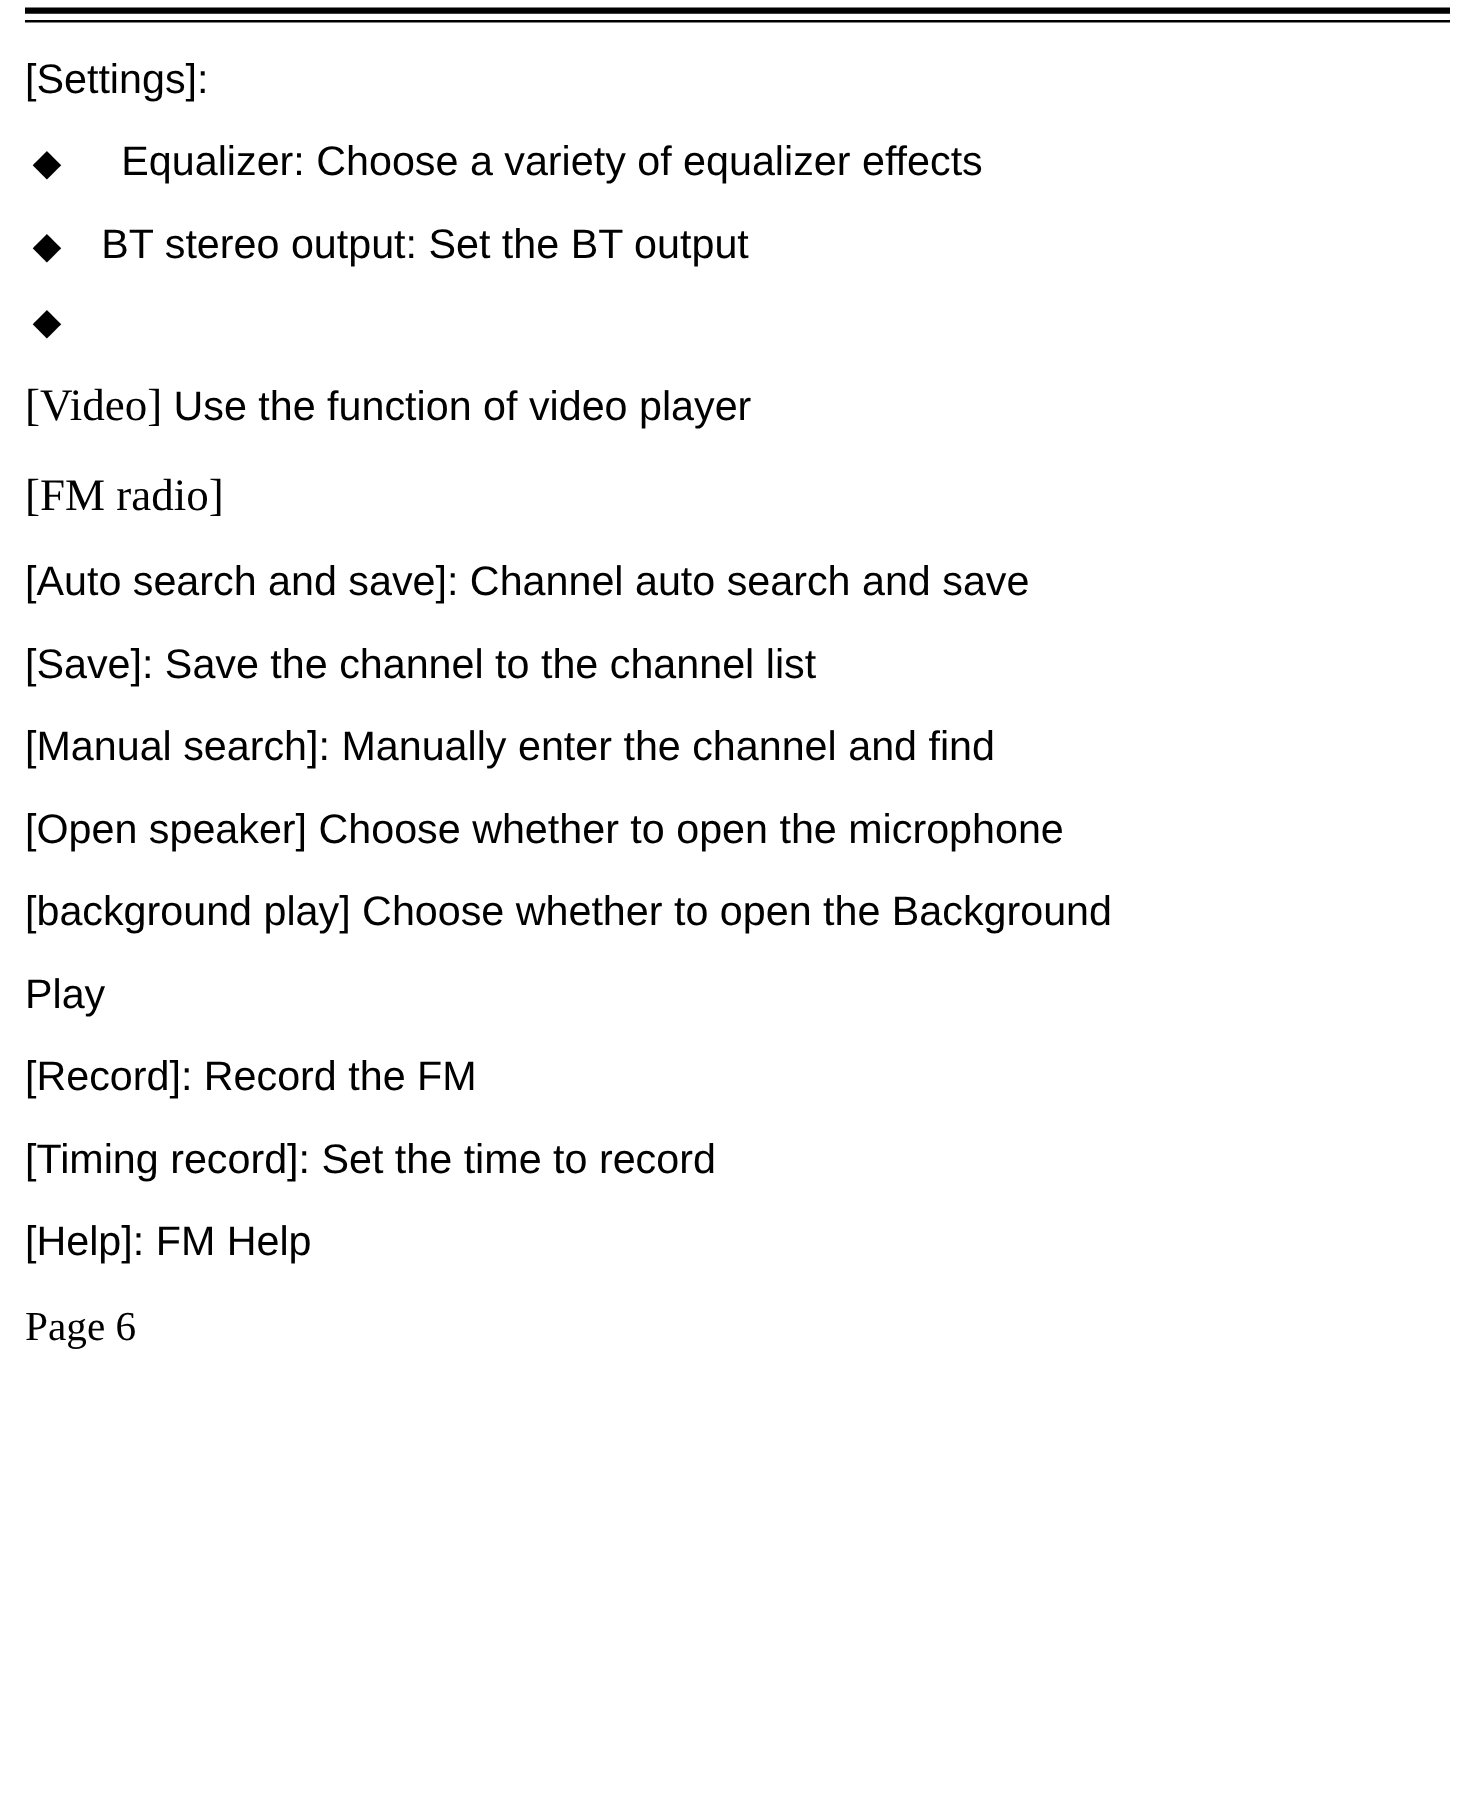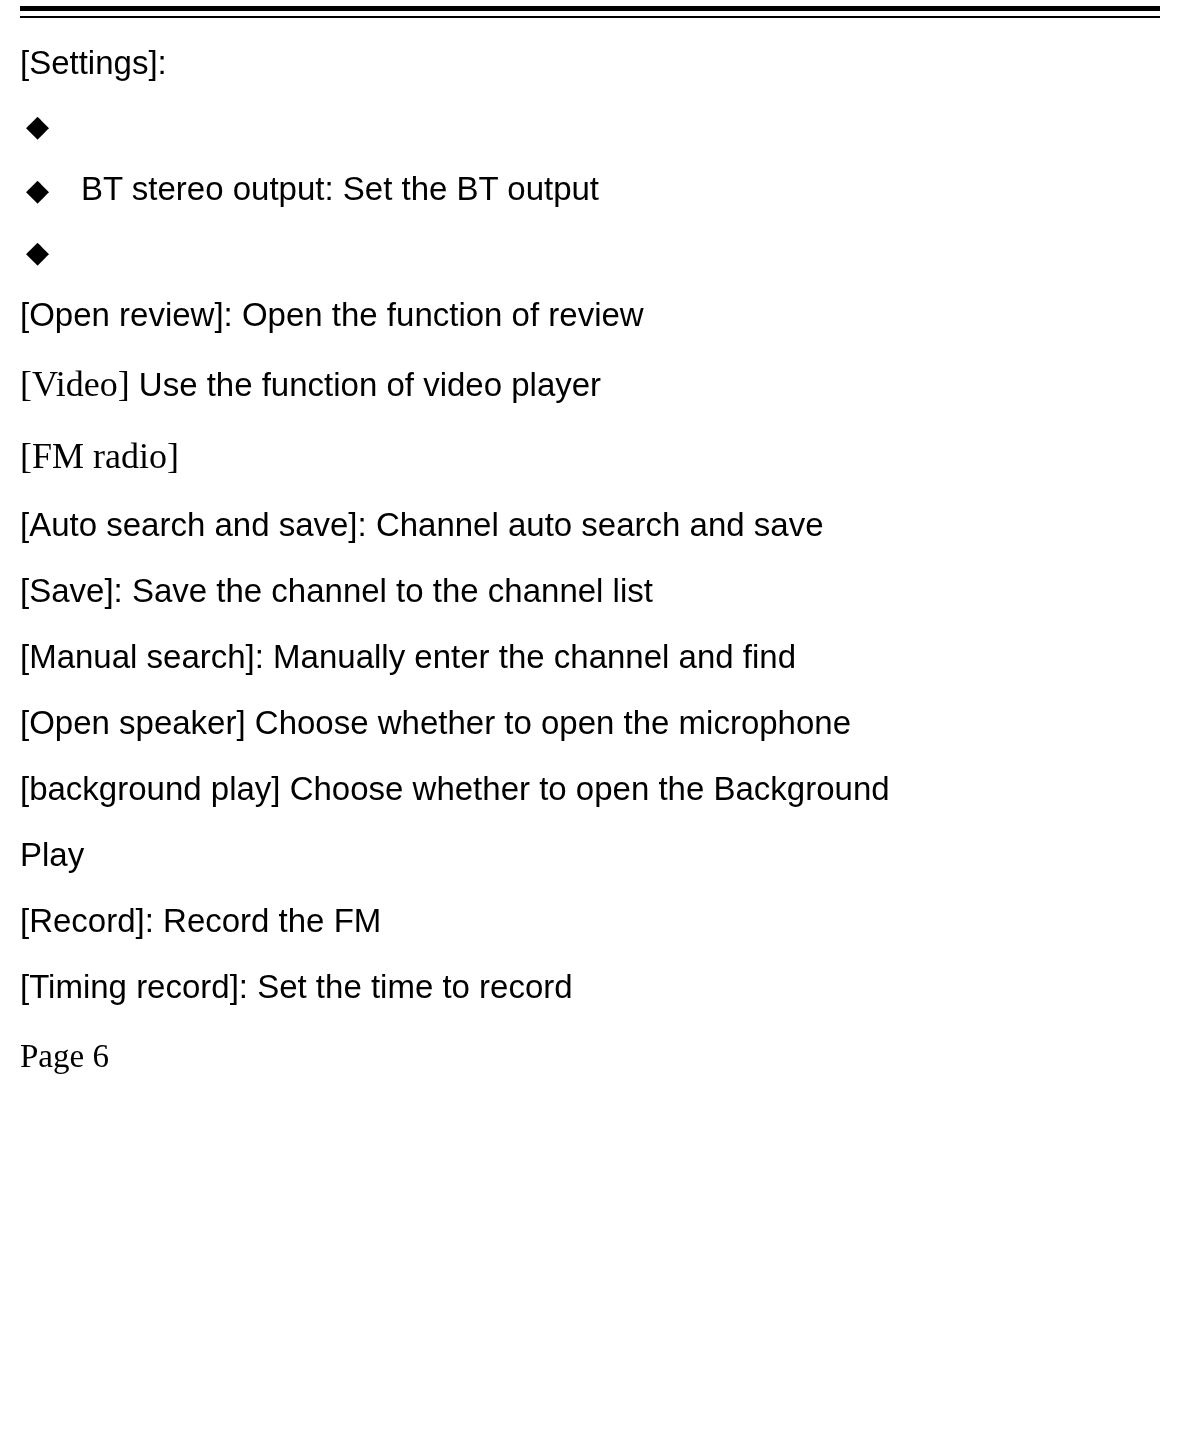--- a/index.html
+++ b/index.html
@@ -69,45 +69,46 @@
 <body>
 
 <div class="top-rule"></div>
 
 <div class="content">
 
   <p class="line">[Settings]:</p>
 
   <div class="bullet-item first">
     <span class="diamond">◆</span>
+    <span class="bullet-text">Equalizer: Choose a variety of equalizer effects</span>
   </div>
 
   <div class="bullet-item">
     <span class="diamond">◆</span>
     <span class="bullet-text">BT stereo output: Set the BT output</span>
   </div>
 
   <div class="bullet-item">
     <span class="diamond">◆</span>
   </div>
 
-  <p class="line">[Open review]: Open the function of review</p>
 
   <p class="line video-line">
     <span class="bold-heading">[Video] </span><span class="rest">Use the function of video player</span>
   </p>
 
   <p class="line">
     <span class="bold-heading">[FM radio]</span>
   </p>
 
   <p class="line">[Auto search and save]: Channel auto search and save</p>
   <p class="line">[Save]: Save the channel to the channel list</p>
   <p class="line">[Manual search]: Manually enter the channel and find</p>
   <p class="line">[Open speaker] Choose whether to open the microphone</p>
   <p class="line justify">[background play] Choose whether to open the Background</p>
   <p class="line">Play</p>
   <p class="line">[Record]: Record the FM</p>
   <p class="line">[Timing record]: Set the time to record</p>
+  <p class="line">[Help]: FM Help</p>
 
 </div>
 
 <div class="page-number">Page 6</div>
 
 </body></html>

